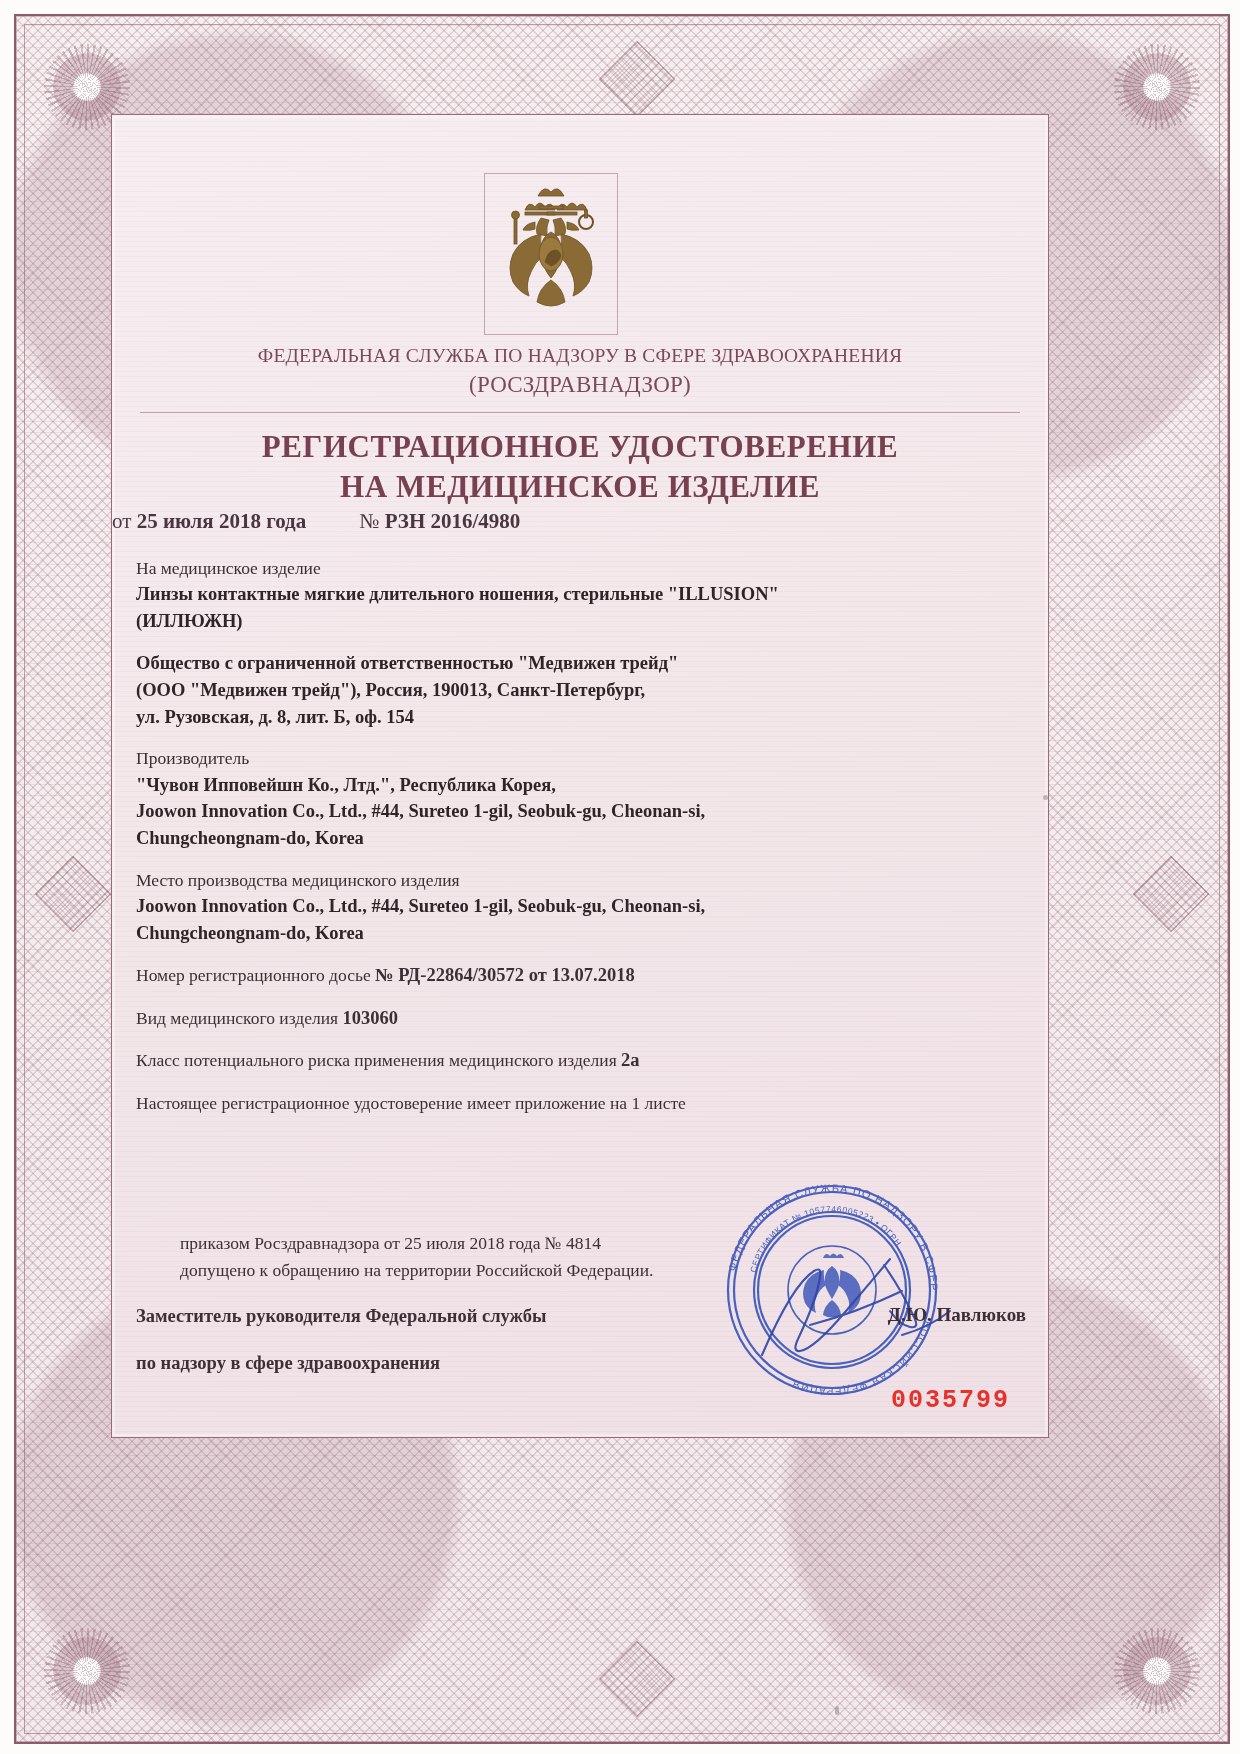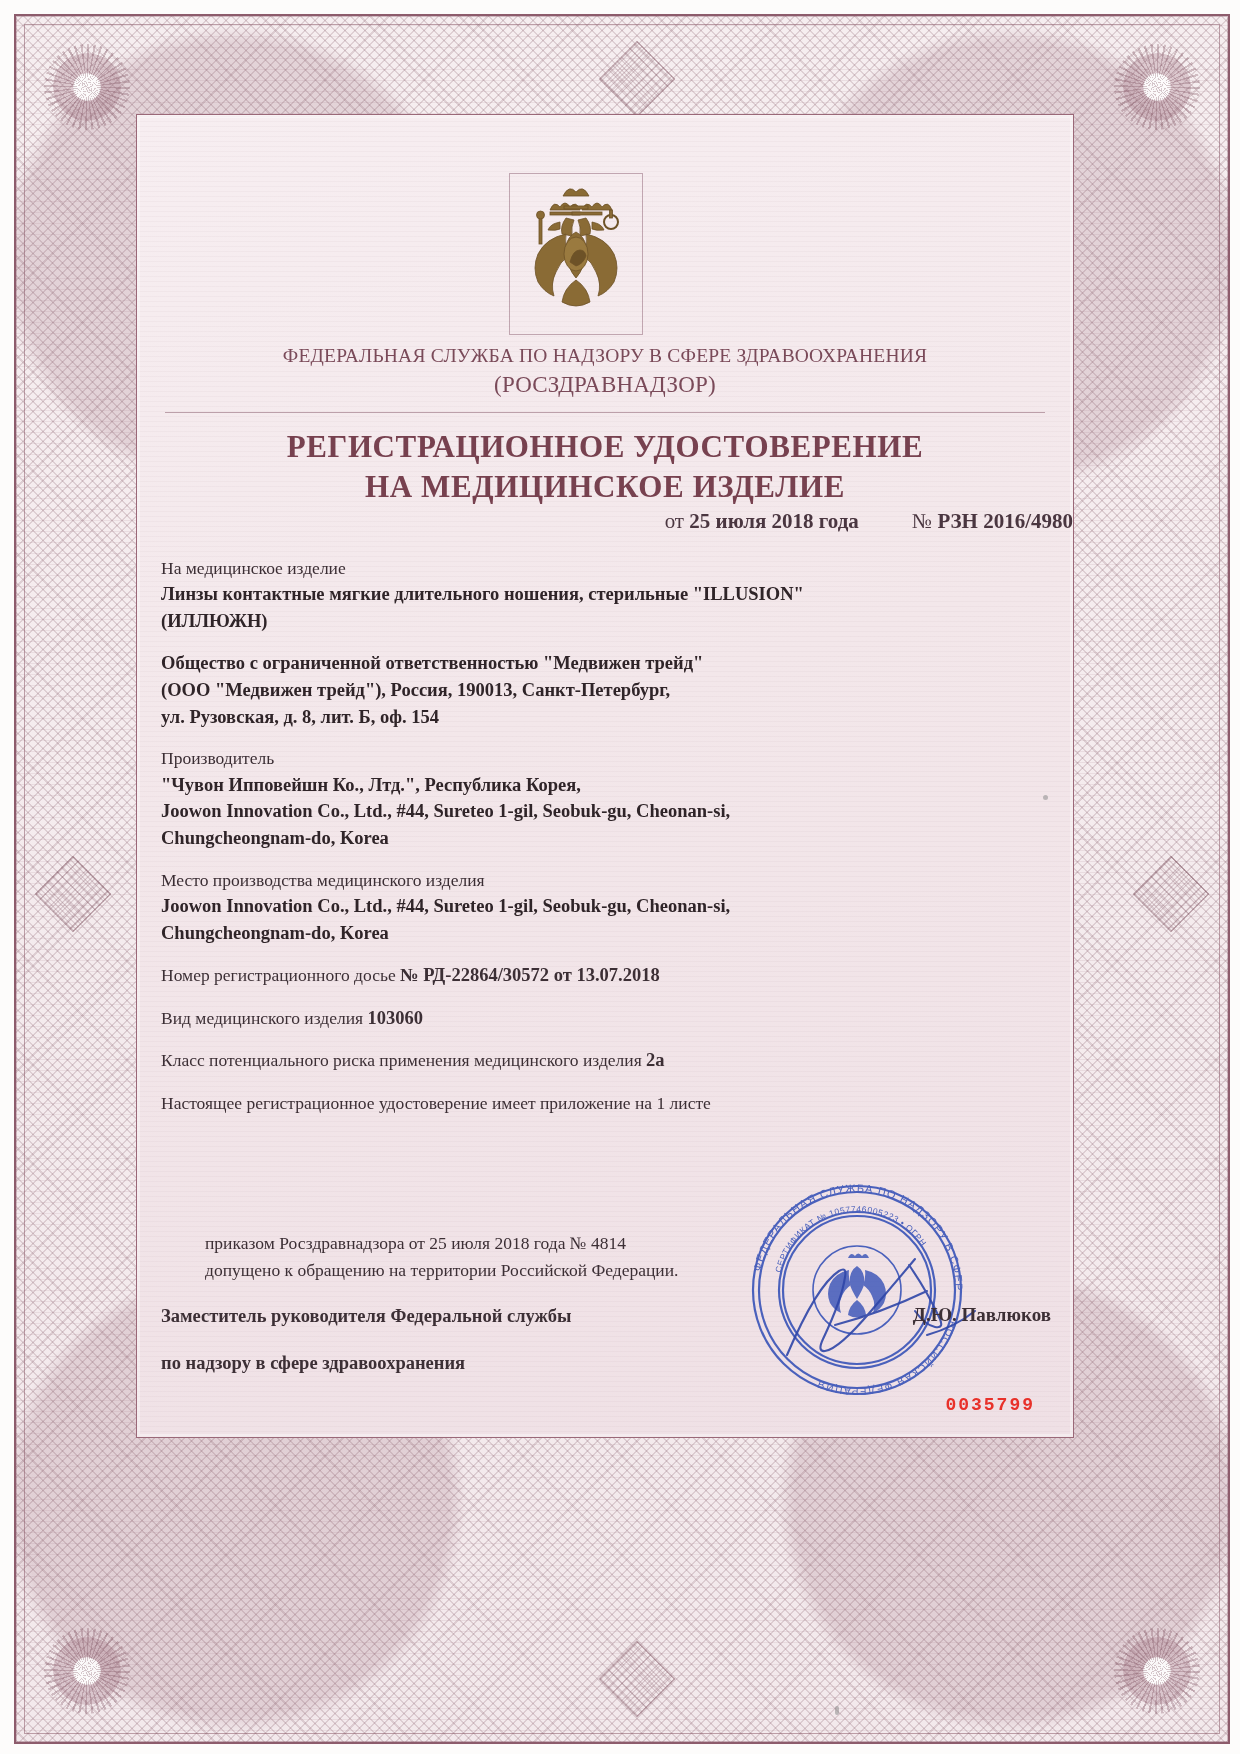--- a/index.html
+++ b/index.html
@@ -71,21 +71,21 @@
     border:1px solid rgba(123,78,92,0.45);
   }
   .diamond.top{left:594px;top:36px}
   .diamond.bottom{left:594px;bottom:36px}
   .diamond.left{left:30px;top:851px}
   .diamond.right{right:30px;top:851px}
 
   
   .inner {
     position: absolute;
-    left: 136px; top: 114px;
+    left: 111px; top: 114px;
     width: 936px; height: 1322px;
     background:
       repeating-linear-gradient(0deg, rgba(150,110,125,0.05) 0 1px, rgba(255,255,255,0) 1px 5px),
       linear-gradient(165deg, #f7eef1 0%, #f3e7ea 45%, #efe0e5 100%);
     border: 1.5px solid #9a6878;
     box-shadow: inset 0 0 0 3px rgba(255,255,255,0.35);
   }
 
   
   .emblem-box{
@@ -126,21 +126,21 @@
     color: #77414f;
     font-weight: bold;
     font-size: 31px;
     letter-spacing: .6px;
     line-height: 1.28;
   }
 
   .dateline{
     position:absolute;
     left:0; top:394px; width:936px;
-    text-align:right;
+    text-align:left;
     font-size:21px;
     color:#4a3640;
   }
   .dateline .from{ font-weight:normal; }
   .dateline b{ font-weight:bold; }
   .dateline .num{ margin-left:48px; }
 
   
   .body { position:absolute; left:24px; top:440px; width:890px; color:#3c2f35; }
 
@@ -177,21 +177,21 @@
     left:640px; top:1090px;
     width:240px;height:200px;
     pointer-events:none;
   }
 
   
   .serial{
     position:absolute;
     right:38px; bottom:22px;
     font-family:"Liberation Mono", monospace;
-    font-size:18px;
+    font-size:25px;
     letter-spacing:2px;
     color:#e8312a;
     font-weight:bold;
   }
 
   
   .speck{position:absolute;background:#8c8c8c;border-radius:50%;opacity:.55}
 </style>
 </head>
 <body>

